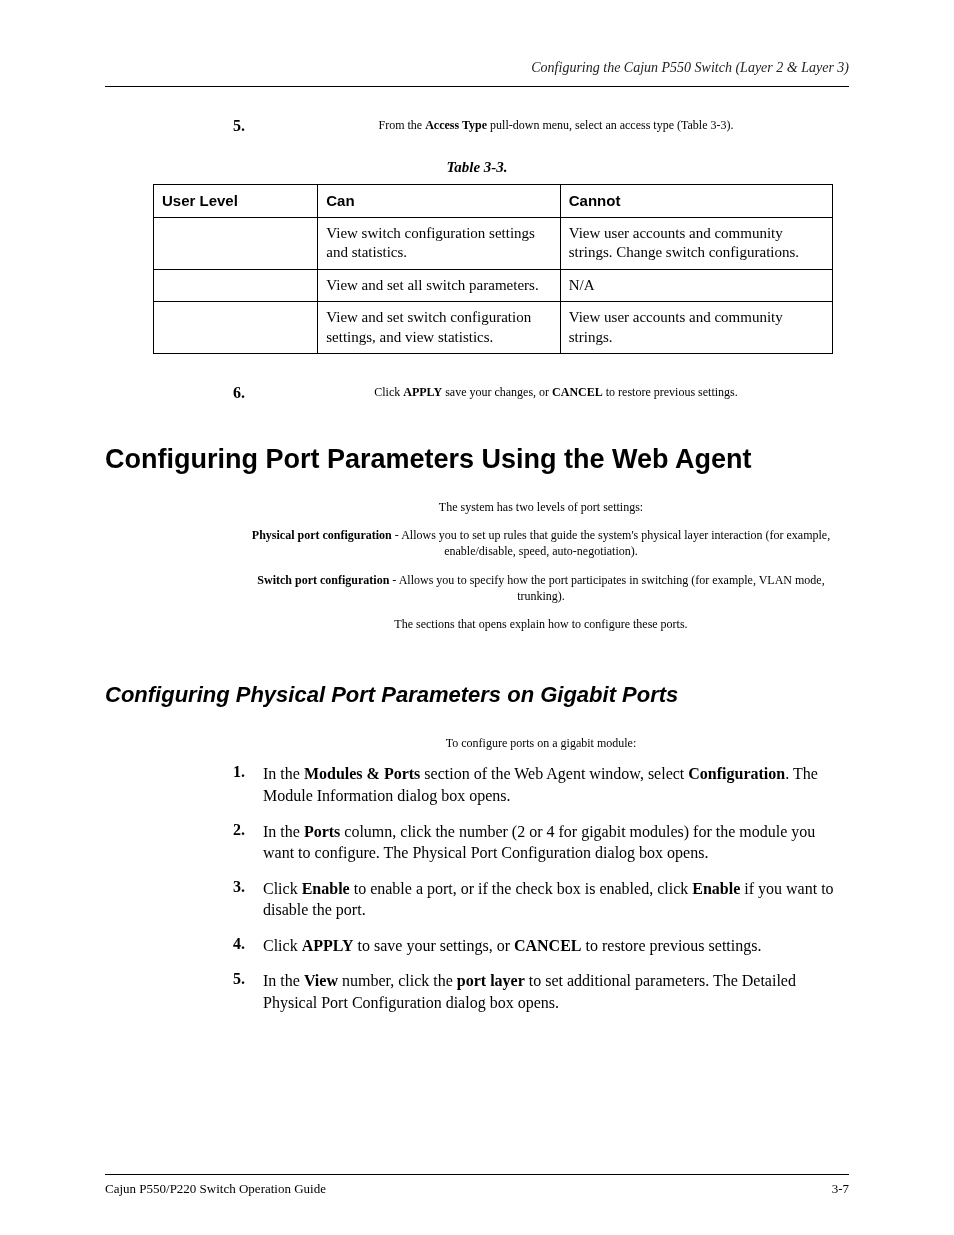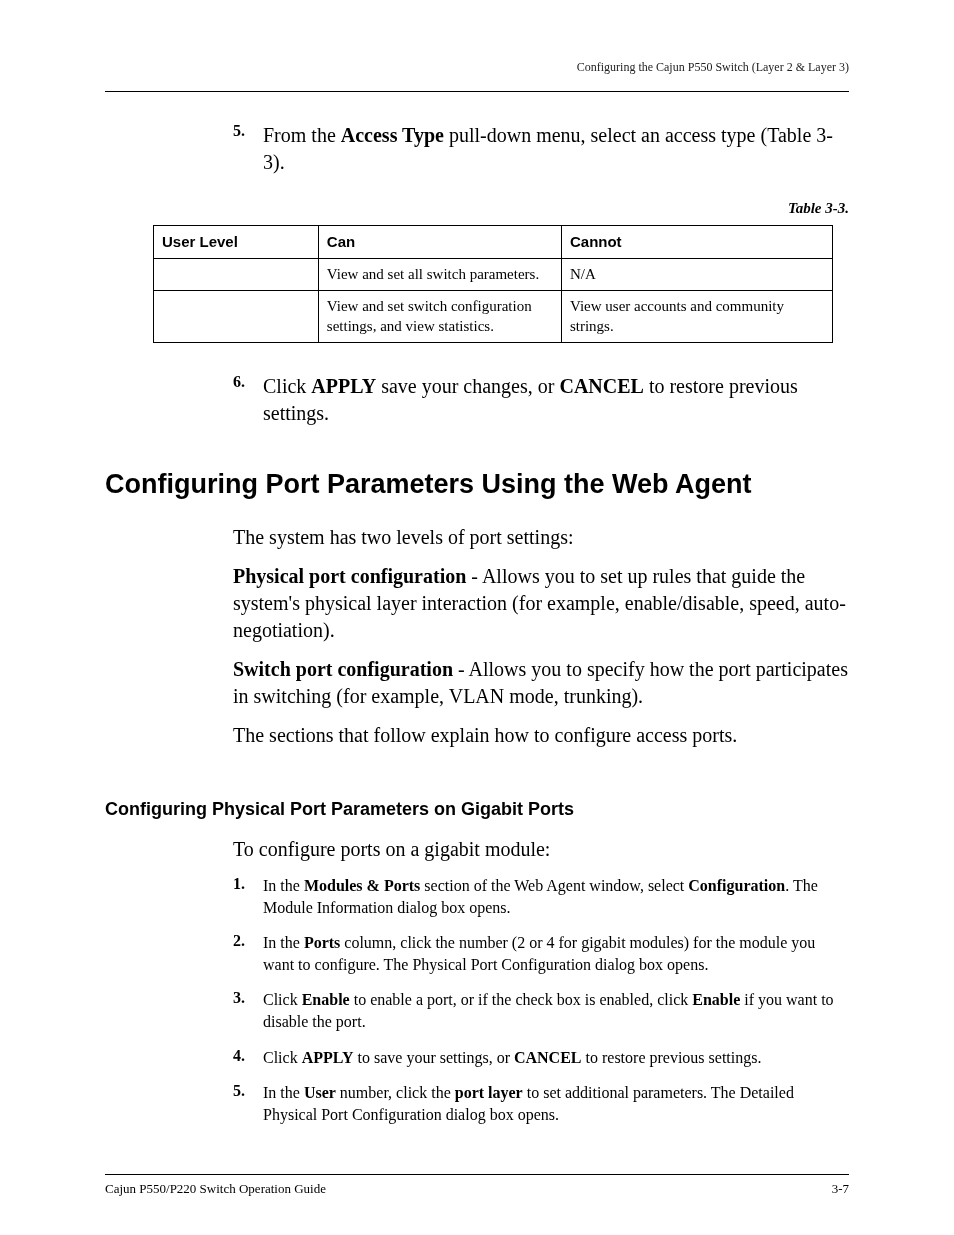--- a/index.html
+++ b/index.html
@@ -7,50 +7,52 @@
       width: 954px;
       height: 1235px;
       background: #fff;
       font-family: "Times New Roman", Georgia, serif;
       color: #000;
       position: relative;
       padding: 60px 105px 40px 105px;
     }
     .running-header {
       text-align: right;
-      font-size: 12px;
+      font-size: 14px;
+      font-style: italic;
       color: #222;
       border-bottom: 1px solid #000;
-      padding-bottom: 16px;
+      padding-bottom: 10px;
       margin-bottom: 30px;
     }
     .body-indent {
       margin-left: 128px;
     }
     .numbered-item {
       display: flex;
       margin-left: 128px;
       margin-bottom: 6px;
     }
     .numbered-item .num {
       width: 30px;
       flex-shrink: 0;
       font-weight: bold;
     }
     .numbered-item .txt {
       flex: 1;
       line-height: 1.35;
     }
     .para {
-      font-size: 20px;
+      font-size: 12px;
       line-height: 1.35;
+      text-align: center;
     }
     .bold { font-weight: bold; }
     .caption {
-      text-align: right;
+      text-align: center;
       font-style: italic;
       font-weight: bold;
       font-size: 15px;
       margin: 24px 0 8px 0;
     }
     table {
       border-collapse: collapse;
       width: 680px;
       margin-left: 48px;
       margin-bottom: 30px;
@@ -74,22 +76,23 @@
     th.col-cannot { width: 290px; }
     .h1 {
       font-family: Arial, Helvetica, sans-serif;
       font-weight: bold;
       font-size: 27px;
       margin: 42px 0 24px 0;
     }
     .h2 {
       font-family: Arial, Helvetica, sans-serif;
       font-weight: bold;
-      font-size: 18px;
-      margin: 50px 0 16px 0;
+      font-size: 22px;
+      margin: 50px 0 27px 0;
+      font-style: italic;
     }
     .spacer-sm { height: 12px; }
     .footer {
       position: absolute;
       bottom: 38px;
       left: 105px;
       right: 105px;
       border-top: 1px solid #000;
       padding-top: 6px;
       display: flex;
@@ -134,20 +137,25 @@
   <thead>
     <tr>
       <th class="col-level">User Level</th>
       <th class="col-can">Can</th>
       <th class="col-cannot">Cannot</th>
     </tr>
   </thead>
   <tbody>
     <tr>
       <td></td>
+      <td>View switch configuration settings and statistics.</td>
+      <td>View user accounts and community strings. Change switch configurations.</td>
+    </tr>
+    <tr>
+      <td></td>
       <td>View and set all switch parameters.</td>
       <td>N/A</td>
     </tr>
     <tr>
       <td></td>
       <td>View and set switch configuration settings, and view statistics.</td>
       <td>View user accounts and community strings.</td>
     </tr>
   </tbody>
 </table>
@@ -167,21 +175,21 @@
 <div class="body-indent para">
   <span class="bold">Physical port configuration</span><span> - Allows you to set up rules that guide the system's physical layer interaction (for example, enable/disable, speed, auto-negotiation).</span>
 </div>
 <div class="spacer-sm"></div>
 
 <div class="body-indent para">
   <span class="bold">Switch port configuration</span><span> - Allows you to specify how the port participates in switching (for example, VLAN mode, trunking).</span>
 </div>
 <div class="spacer-sm"></div>
 
-<div class="body-indent para">The sections that follow explain how to configure access ports.</div>
+<div class="body-indent para">The sections that opens explain how to configure these ports.</div>
 
 <div class="h2">Configuring Physical Port Parameters on Gigabit Ports</div>
 
 <div class="body-indent para">To configure ports on a gigabit module:</div>
 <div class="spacer-sm"></div>
 
 <div class="ol2">
   <div class="row">
     <div class="n">1.</div>
     <div class="c">
@@ -202,21 +210,21 @@
   </div>
   <div class="row">
     <div class="n">4.</div>
     <div class="c">
       <span>Click </span><span class="bold">APPLY</span><span> to save your settings, or </span><span class="bold">CANCEL</span><span> to restore previous settings.</span>
     </div>
   </div>
   <div class="row">
     <div class="n">5.</div>
     <div class="c">
-      <span>In the </span><span class="bold">User</span><span> number, click the </span><span class="bold">port layer</span><span> to set additional parameters. The Detailed Physical Port Configuration dialog box opens.</span>
+      <span>In the </span><span class="bold">View</span><span> number, click the </span><span class="bold">port layer</span><span> to set additional parameters. The Detailed Physical Port Configuration dialog box opens.</span>
     </div>
   </div>
 </div>
 
 <div class="footer">
   <span>Cajun P550/P220 Switch Operation Guide</span>
   <span>3-7</span>
 </div>
 
 </body></html>

